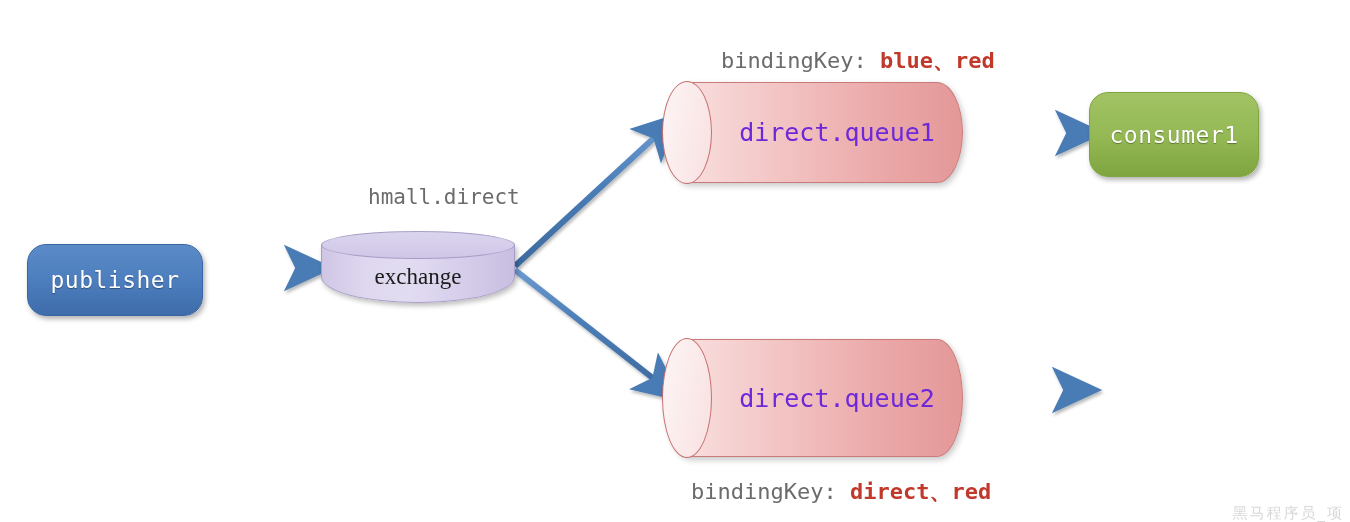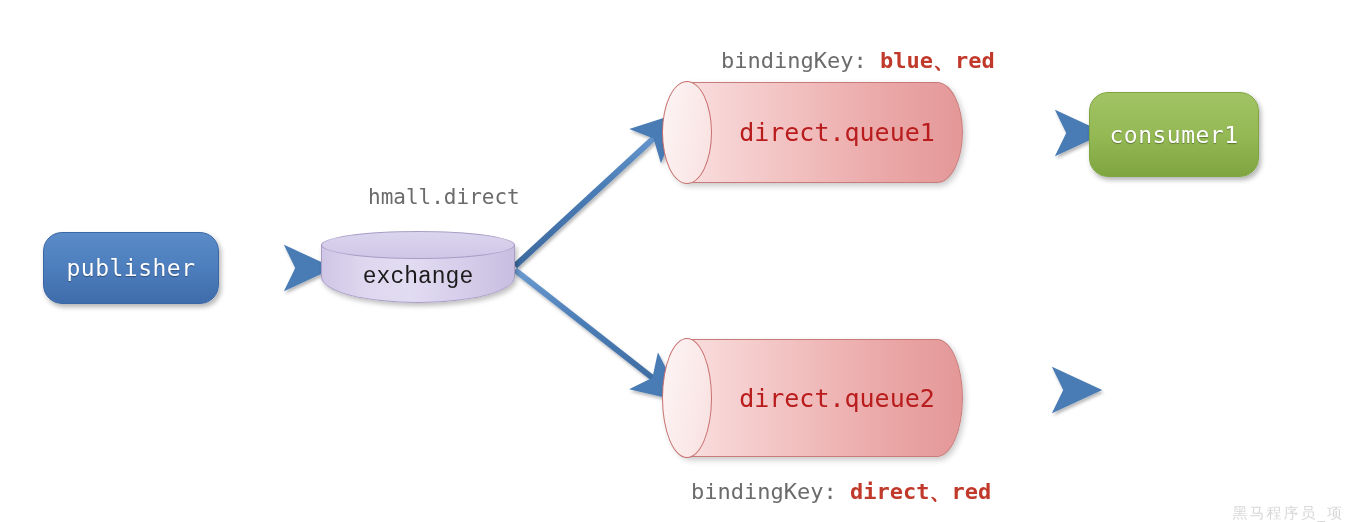--- a/index.html
+++ b/index.html
@@ -59,21 +59,21 @@
     position: absolute;
     left: 0; right: 0;
     border-radius: 50%;
     border: 1px solid #a99dc6;
     background: linear-gradient(180deg,#dcd5ee 0%,#cfc6e6 100%);
   }
   .db-cyl .txt {
     position: absolute;
     left: 0; right: 0;
     text-align: center;
-    font-family: Liberation Mono, monospace;
+    font-family: Liberation Serif, serif;
     font-size: 23px;
     color: #1b1b1b;
   }
 
   
   .h-cyl { position: absolute; }
   .h-cyl .tube {
     position: absolute;
     inset: 0;
     border: 1px solid #c97b7b;
@@ -98,21 +98,21 @@
   }
   .h-cyl .txt {
     position: absolute;
     left: 48px; right: 0;
     top: 0; bottom: 0;
     display: flex;
     align-items: center;
     justify-content: center;
     font-family: "DejaVu Sans Mono", "Liberation Mono", monospace;
     font-size: 25px;
-    color: #b91c1c;
+    color: #6d28d9;
   }
 
   
   .cap-label {
     position: absolute;
     font-family: "DejaVu Sans Mono", "Liberation Mono", monospace;
     font-size: 22px;
     color: #6b6b6b;
     white-space: nowrap;
   }
@@ -178,21 +178,21 @@
       <line x1="515" y1="266" x2="668" y2="125"></line>
 
       <line x1="515" y1="270" x2="668" y2="390"></line>
 
       <line x1="963" y1="133" x2="1086" y2="133"></line>
 
       <line x1="963" y1="390" x2="1083" y2="390"></line>
     </g>
   </svg>
 
-  <div class="rbox blue" style="left:27px; top:232px; width:174px; height:70px;margin-left:16px;">
+  <div class="rbox blue" style="left:27px; top:244px; width:174px; height:70px;">
     <span>publisher</span>
   </div>
 
   <div class="node-caption" style="left:339px; top:185px;">hmall.direct</div>
 
   <div class="db-cyl" style="left:321px; top:231px; width:194px; height:72px;">
     <div class="body" style="top:13px; bottom:0;"></div>
     <div class="top" style="top:0; height:26px;"></div>
     <div class="txt" style="top:33px;">exchange</div>
   </div>

